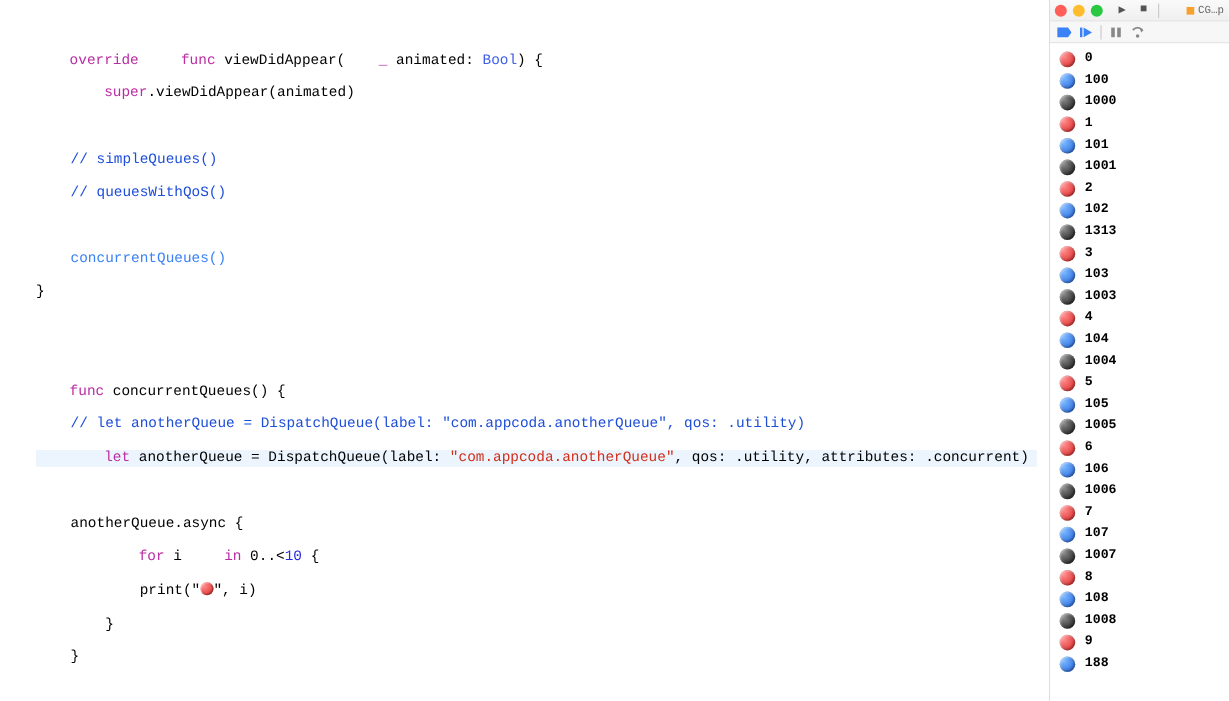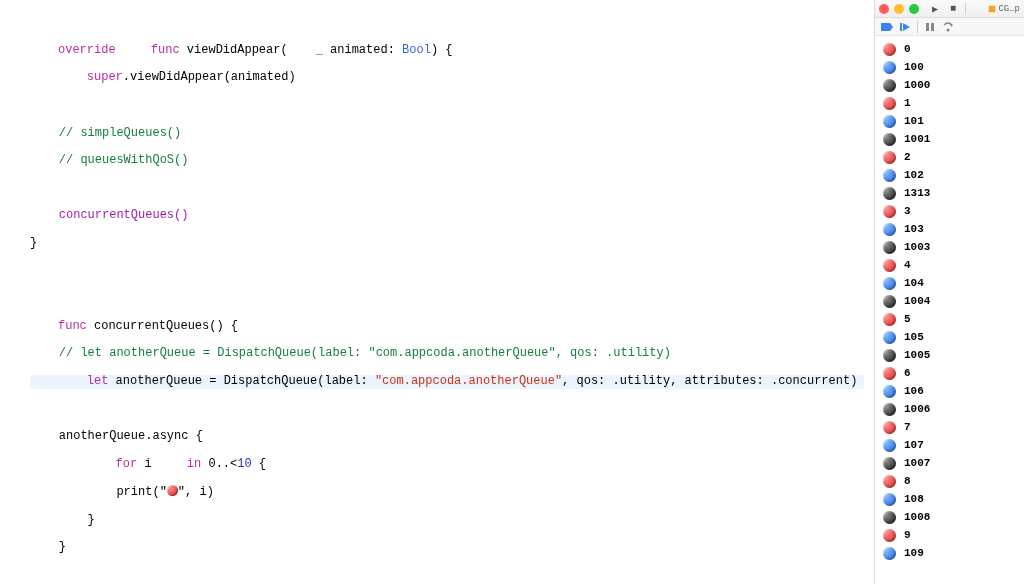--- a/index.html
+++ b/index.html
@@ -17,22 +17,22 @@
       padding: 30px 10px 10px 30px;
       line-height: 1.15;
       white-space: pre;
       overflow: auto;
       background: #fff;
     }
     .line { min-height: 13.8px; }
     .line.hl { background: #ecf5fd; }
     .kw-purple { color: #ba2da2; margin-left: 28px; }
     .kw-blue { color: #3e60e8; }
-    .ident-green { color: #a21caf; text-align: right; }
-    .comment { color: #15803d; }
+    .ident-green { color: #3b82f6; text-align: right; }
+    .comment { color: #1d4ed8; }
     .string { color: #d12f1b; }
     .num { color: #272ad8; }
     .default { color: #000; text-align: center; }
 
     .console-panel {
       width: 150px;
       background: #fff;
       border-left: 1px solid #ddd;
       display: flex;
       flex-direction: column;
@@ -286,16 +286,16 @@
       <div class="out-row">
         <span class="dot black"></span>
         <span class="out-val">1008</span>
       </div>
       <div class="out-row">
         <span class="dot red"></span>
         <span class="out-val">9</span>
       </div>
       <div class="out-row">
         <span class="dot blue"></span>
-        <span class="out-val">109</span>
+        <span class="out-val">188</span>
       </div>
     </div>
 </div>
 
 </body></html>

